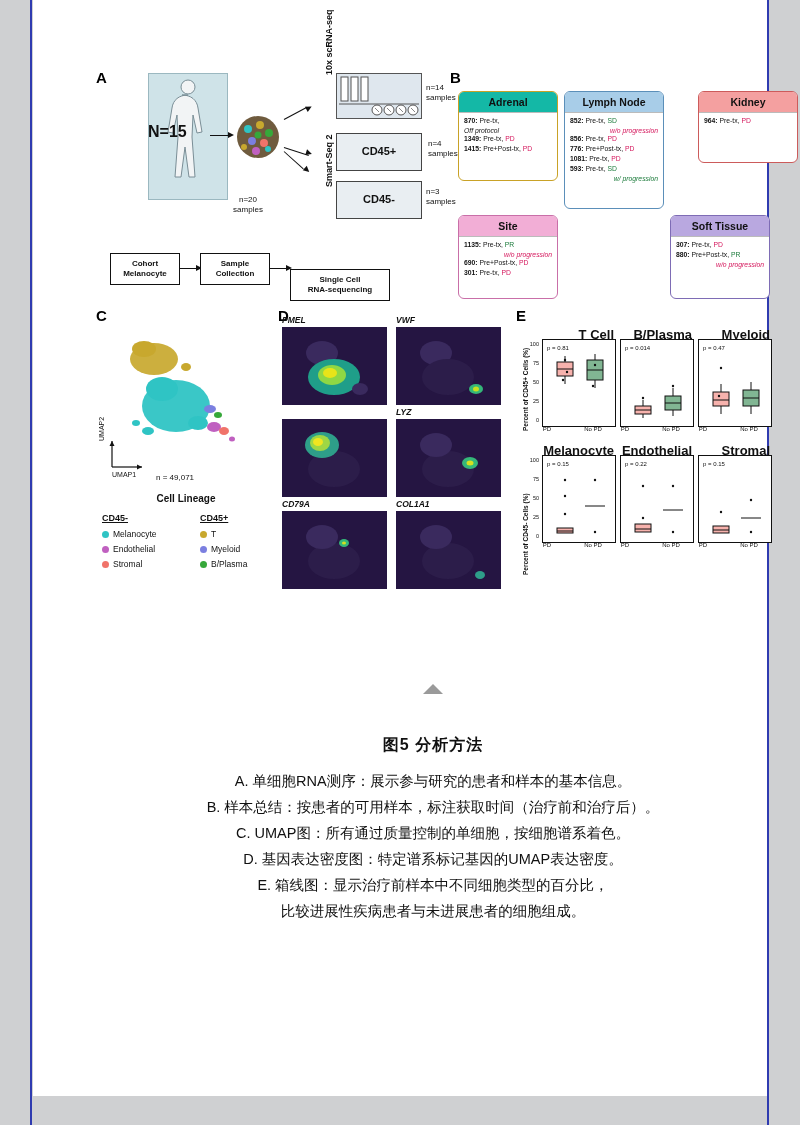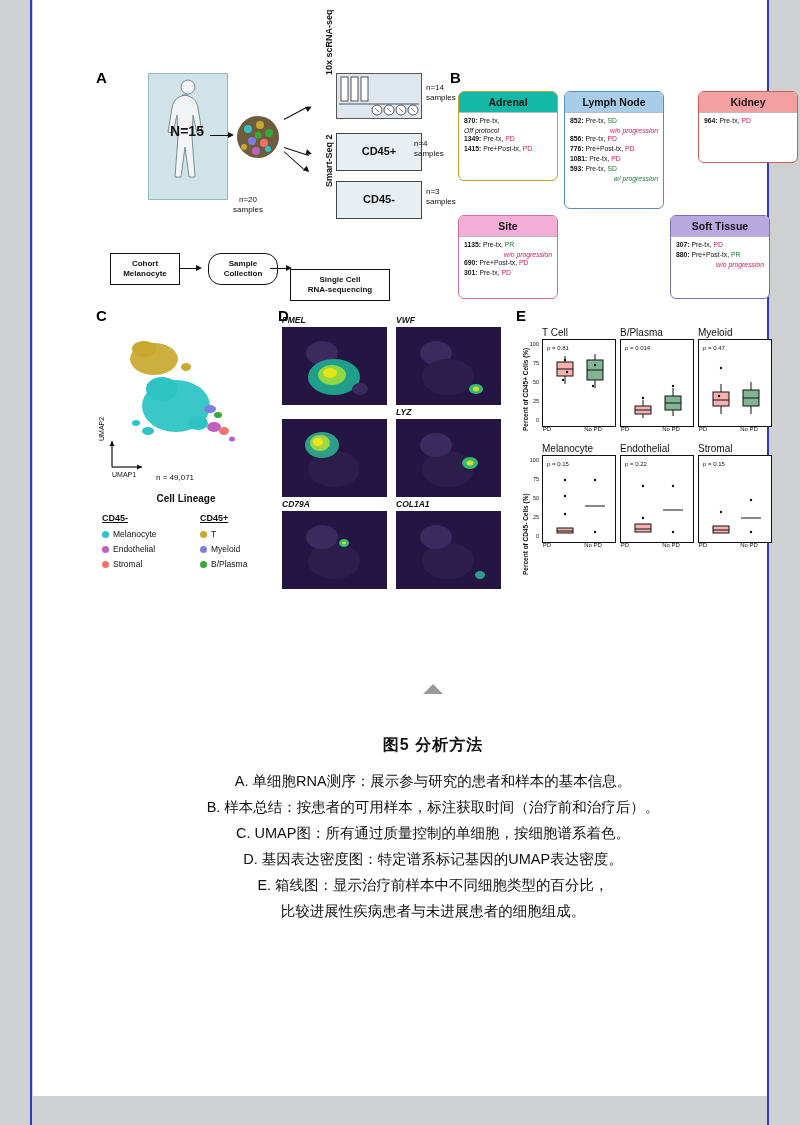--- a/index.html
+++ b/index.html
@@ -17,21 +17,21 @@
   .rule-left{position:absolute;left:30px;top:0;width:2px;height:1125px;background:#2f3bb0;}
   .rule-right{position:absolute;left:767px;top:0;width:2px;height:1125px;background:#2f3bb0;}
 
   
   .figure{position:absolute;left:55px;top:55px;width:690px;height:545px;}
   .panel-letter{position:absolute;font-weight:bold;font-size:15px;color:#000;}
 
   
   .bodybox{position:absolute;left:60px;top:18px;width:78px;height:125px;background:#cfe3e8;border:1px solid #9bb8c0;}
   .bodysil{position:absolute;left:0;top:0;width:78px;height:125px;}
-  .nlabel{position:absolute;left:60px;top:68px;width:78px;text-align:center;font-size:14px;font-weight:bold;color:#111;}
+  .nlabel{position:absolute;left:60px;top:68px;width:78px;font-size:16px;font-weight:bold;color:#111;}
   .n20{position:absolute;left:130px;top:140px;width:60px;text-align:center;font-size:8px;line-height:10px;color:#111;}
   .tenx{position:absolute;left:236px;top:20px;font-size:9px;font-weight:bold;color:#111;transform:rotate(-90deg);transform-origin:left top;white-space:nowrap;}
   .smart{position:absolute;left:236px;top:132px;font-size:9px;font-weight:bold;color:#111;transform:rotate(-90deg);transform-origin:left top;white-space:nowrap;}
   .chipbox{position:absolute;border:1px solid #555;background:#dfe7ee;}
   .platebox{position:absolute;border:1px solid #444;background:#e9eef2;}
   .platelabel{position:absolute;font-size:11px;font-weight:bold;color:#111;width:100%;text-align:center;top:50%;margin-top:-7px;}
   .sampnote{position:absolute;font-size:8px;line-height:9.5px;color:#111;text-align:left;}
   .flowbox{position:absolute;border:1px solid #111;background:#fff;font-size:8px;font-weight:bold;text-align:center;color:#111;display:flex;align-items:center;justify-content:center;line-height:10px;}
   .arrowline{position:absolute;background:#111;height:1px;}
   .arrowhead{position:absolute;width:0;height:0;border-top:3.5px solid transparent;border-bottom:3.5px solid transparent;border-left:6px solid #111;}
@@ -60,21 +60,21 @@
   .ncells{position:absolute;left:20px;top:160px;font-size:8px;color:#111;}
 
   
   .panelD{position:absolute;left:190px;top:258px;width:230px;height:285px;}
   .dcell{position:absolute;width:105px;height:78px;background:#251542;overflow:hidden;}
   .dlabel{position:absolute;font-size:8.5px;font-style:italic;font-weight:bold;color:#111;}
 
   
   .panelE{position:absolute;left:428px;top:258px;width:262px;height:285px;}
   .bp{position:absolute;border:1px solid #111;background:#fff;}
-  .bptitle{position:absolute;font-size:10px;font-weight:normal;color:#111;text-align:left;}
+  .bptitle{position:absolute;font-size:13px;font-weight:bold;color:#111;text-align:right;}
   .ylab{position:absolute;font-size:6.5px;font-weight:bold;color:#111;transform:rotate(-90deg);transform-origin:left top;white-space:nowrap;}
   .xtick{position:absolute;font-size:6px;color:#111;text-align:center;}
   .ytick{position:absolute;font-size:5.5px;color:#111;text-align:right;}
 
   .triangle{position:absolute;left:390px;top:684px;width:0;height:0;border-left:10px solid transparent;border-right:10px solid transparent;border-bottom:10px solid #9a9a9a;}
 
   
   .caption{position:absolute;left:0;top:735px;width:800px;text-align:center;color:#111;}
   .cap-title{font-size:16px;font-weight:bold;letter-spacing:1px;margin-bottom:12px;}
   .cap-line{font-size:14.5px;line-height:26px;}
@@ -138,34 +138,34 @@
         <circle cx="76" cy="36" r="5" fill="#fff" stroke="#555"></circle>
         <path d="M38 34 l4 4 M50 34 l4 4 M62 34 l4 4 M74 34 l4 4" stroke="#888" fill="none"></path>
       </svg>
     </div>
     <div class="sampnote" style="left:338px;top:28px;white-space:pre-line;">n=14
 samples</div>
 
     <div class="platebox" style="left:248px;top:78px;width:84px;height:36px;">
       <div class="platelabel">CD45+</div>
     </div>
-    <div class="sampnote" style="left:326px;top:84px;white-space:pre-line;">n=4
+    <div class="sampnote" style="left:340px;top:84px;white-space:pre-line;">n=4
 samples</div>
 
     <div class="platebox" style="left:248px;top:126px;width:84px;height:36px;">
       <div class="platelabel">CD45-</div>
     </div>
     <div class="sampnote" style="left:338px;top:132px;white-space:pre-line;">n=3
 samples</div>
 
     <div class="flowbox" style="left:22px;top:198px;width:68px;height:30px;white-space:pre-line;">Cohort
 Melanocyte</div>
     <div class="arrowline" style="left:92px;top:213px;width:18px;"></div>
     <div class="arrowhead" style="left:108px;top:209.5px;"></div>
-    <div class="flowbox" style="left:120px;top:198px;width:68px;height:30px;white-space:pre-line;border-radius:13px;">Sample
+    <div class="flowbox" style="left:112px;top:198px;width:68px;height:30px;white-space:pre-line;">Sample
 Collection</div>
     <div class="arrowline" style="left:182px;top:213px;width:18px;"></div>
     <div class="arrowhead" style="left:198px;top:209.5px;"></div>
     <div class="flowbox" style="left:202px;top:198px;width:98px;height:30px;white-space:pre-line;margin-top:16px;">Single Cell
 RNA-sequencing</div>
 
     <div class="panel-letter" style="left:362px;top:14px;">B</div>
     <div class="panelB">
 
       <div class="sitecard" id="site0" style="left: 10px; top: 28px; width: 98px; height: 88px; border-color: rgb(201, 162, 39);">

